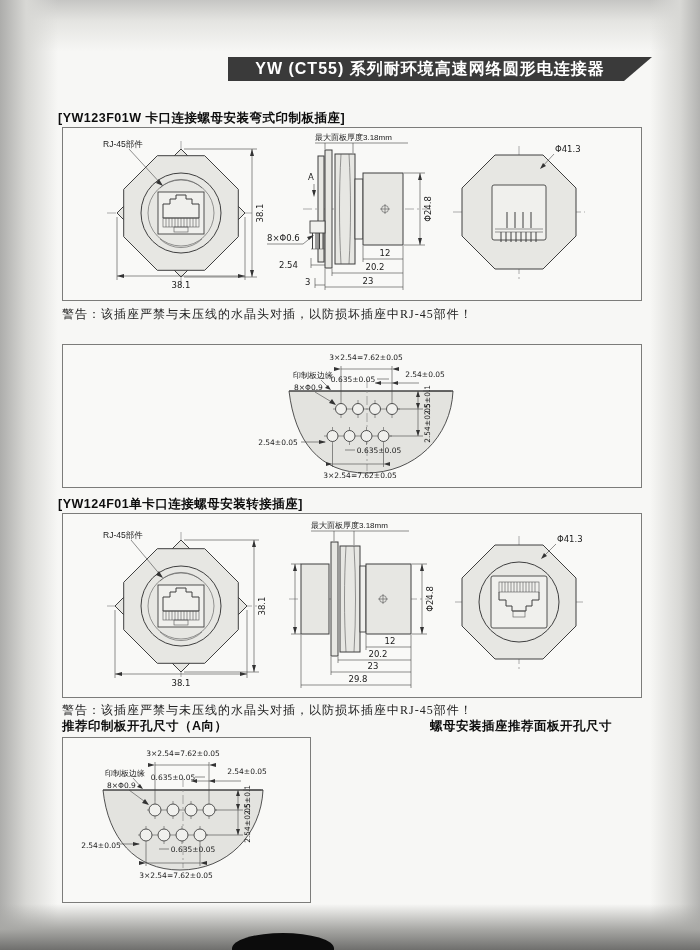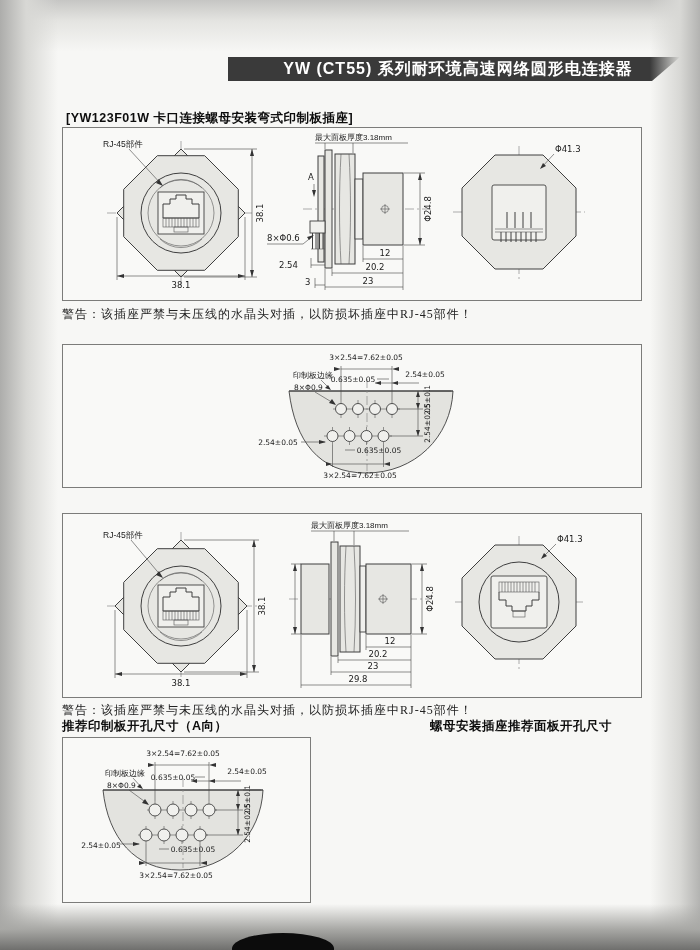--- a/index.html
+++ b/index.html
@@ -13,25 +13,25 @@
      background:linear-gradient(270deg,#b3b3b1 0%,#d8d8d5 40%,rgba(247,247,245,0) 100%);}
   .edge-top{left:0;top:0;width:100%;height:52px;
      background:linear-gradient(180deg,#c6c6c4 0%,#e4e4e1 40%,rgba(247,247,245,0) 100%);}
   .edge-bottom{left:0;bottom:0;width:100%;height:46px;
      background:linear-gradient(0deg,#6f6f6d 0%,#a8a8a5 45%,rgba(247,247,245,0) 100%);}
   .scan-blob{position:absolute;z-index:7;left:232px;bottom:0;width:102px;height:17px;
      background:#0c0c0c;border-radius:55% 55% 0 0/100% 100% 0 0;}
 
   .banner{position:absolute;z-index:3;left:228px;top:57px;width:424px;height:24px;
      background:#3a3a3a;clip-path:polygon(0 0,100% 0,calc(100% - 28px) 100%,0 100%);
-     display:flex;align-items:center;justify-content:center;padding-left:28px;}
+     display:flex;align-items:center;justify-content:center;}
   .banner span{color:#fff;font-weight:bold;font-size:16px;letter-spacing:1px;
      white-space:nowrap;padding-right:20px;}
 
-  .sec-title{position:absolute;z-index:3;left:66px;font-weight:bold;font-size:12.5px;
+  .sec-title{position:absolute;z-index:3;left:58px;font-weight:bold;font-size:12.5px;
      color:#0d0d0d;letter-spacing:0.5px;white-space:nowrap;}
   .warning{position:absolute;z-index:3;left:62px;font-family:"Liberation Serif",serif;
      font-size:12px;color:#222;letter-spacing:1px;white-space:nowrap;text-align:right;}
   .box{position:absolute;z-index:2;border:1px solid #7c7c7a;background:rgba(252,252,250,.4);}
   svg{display:block;}
 
   .ln{stroke:#3f3f3f;stroke-width:1;fill:none;}
   .fil{fill:#e7e7e3;stroke:#3f3f3f;stroke-width:1;}
   .fil2{fill:#f0f0ed;stroke:#3f3f3f;stroke-width:0.9;}
   .thin{stroke:#555;stroke-width:0.6;fill:none;}
@@ -196,20 +196,21 @@
         <text class="dts mid" x="316" y="108">0.635±0.05</text>
         <path class="dim" d="M282,105 H292"></path>
         <path class="dim" d="M269.5,100 V122 M320.5,100 V122 M269.5,119 H320.5"></path>
         <polygon class="arr" points="269.5,119 263,117 263,121"></polygon>
           <polygon class="arr" points="320.5,119 327,117 327,121"></polygon>
         <text class="dts mid" x="297" y="133">3×2.54=7.62±0.05</text>
       </g>
     </svg>
   </div>
 
+  <div class="sec-title" style="top:496px">[YW124F01单卡口连接螺母安装转接插座]</div>
 
   <div class="box" style="left:62px;top:513px;width:578px;height:183px">
     <svg width="578" height="181" viewBox="0 0 578 181">
 
       <g>
         <path class="cl" d="M44,92 H196 M118,18 V166"></path>
         <polygon class="fil" points="118,26 184,92 118,158 52,92"></polygon>
         <polygon class="fil" points="94.3,34.7 141.7,34.7 175.3,68.3 175.3,115.7 141.7,149.3 94.3,149.3 60.7,115.7 60.7,68.3"></polygon>
         <circle class="ln" cx="118" cy="92" r="40"></circle>
         <circle class="thin" cx="118" cy="92" r="33"></circle>

